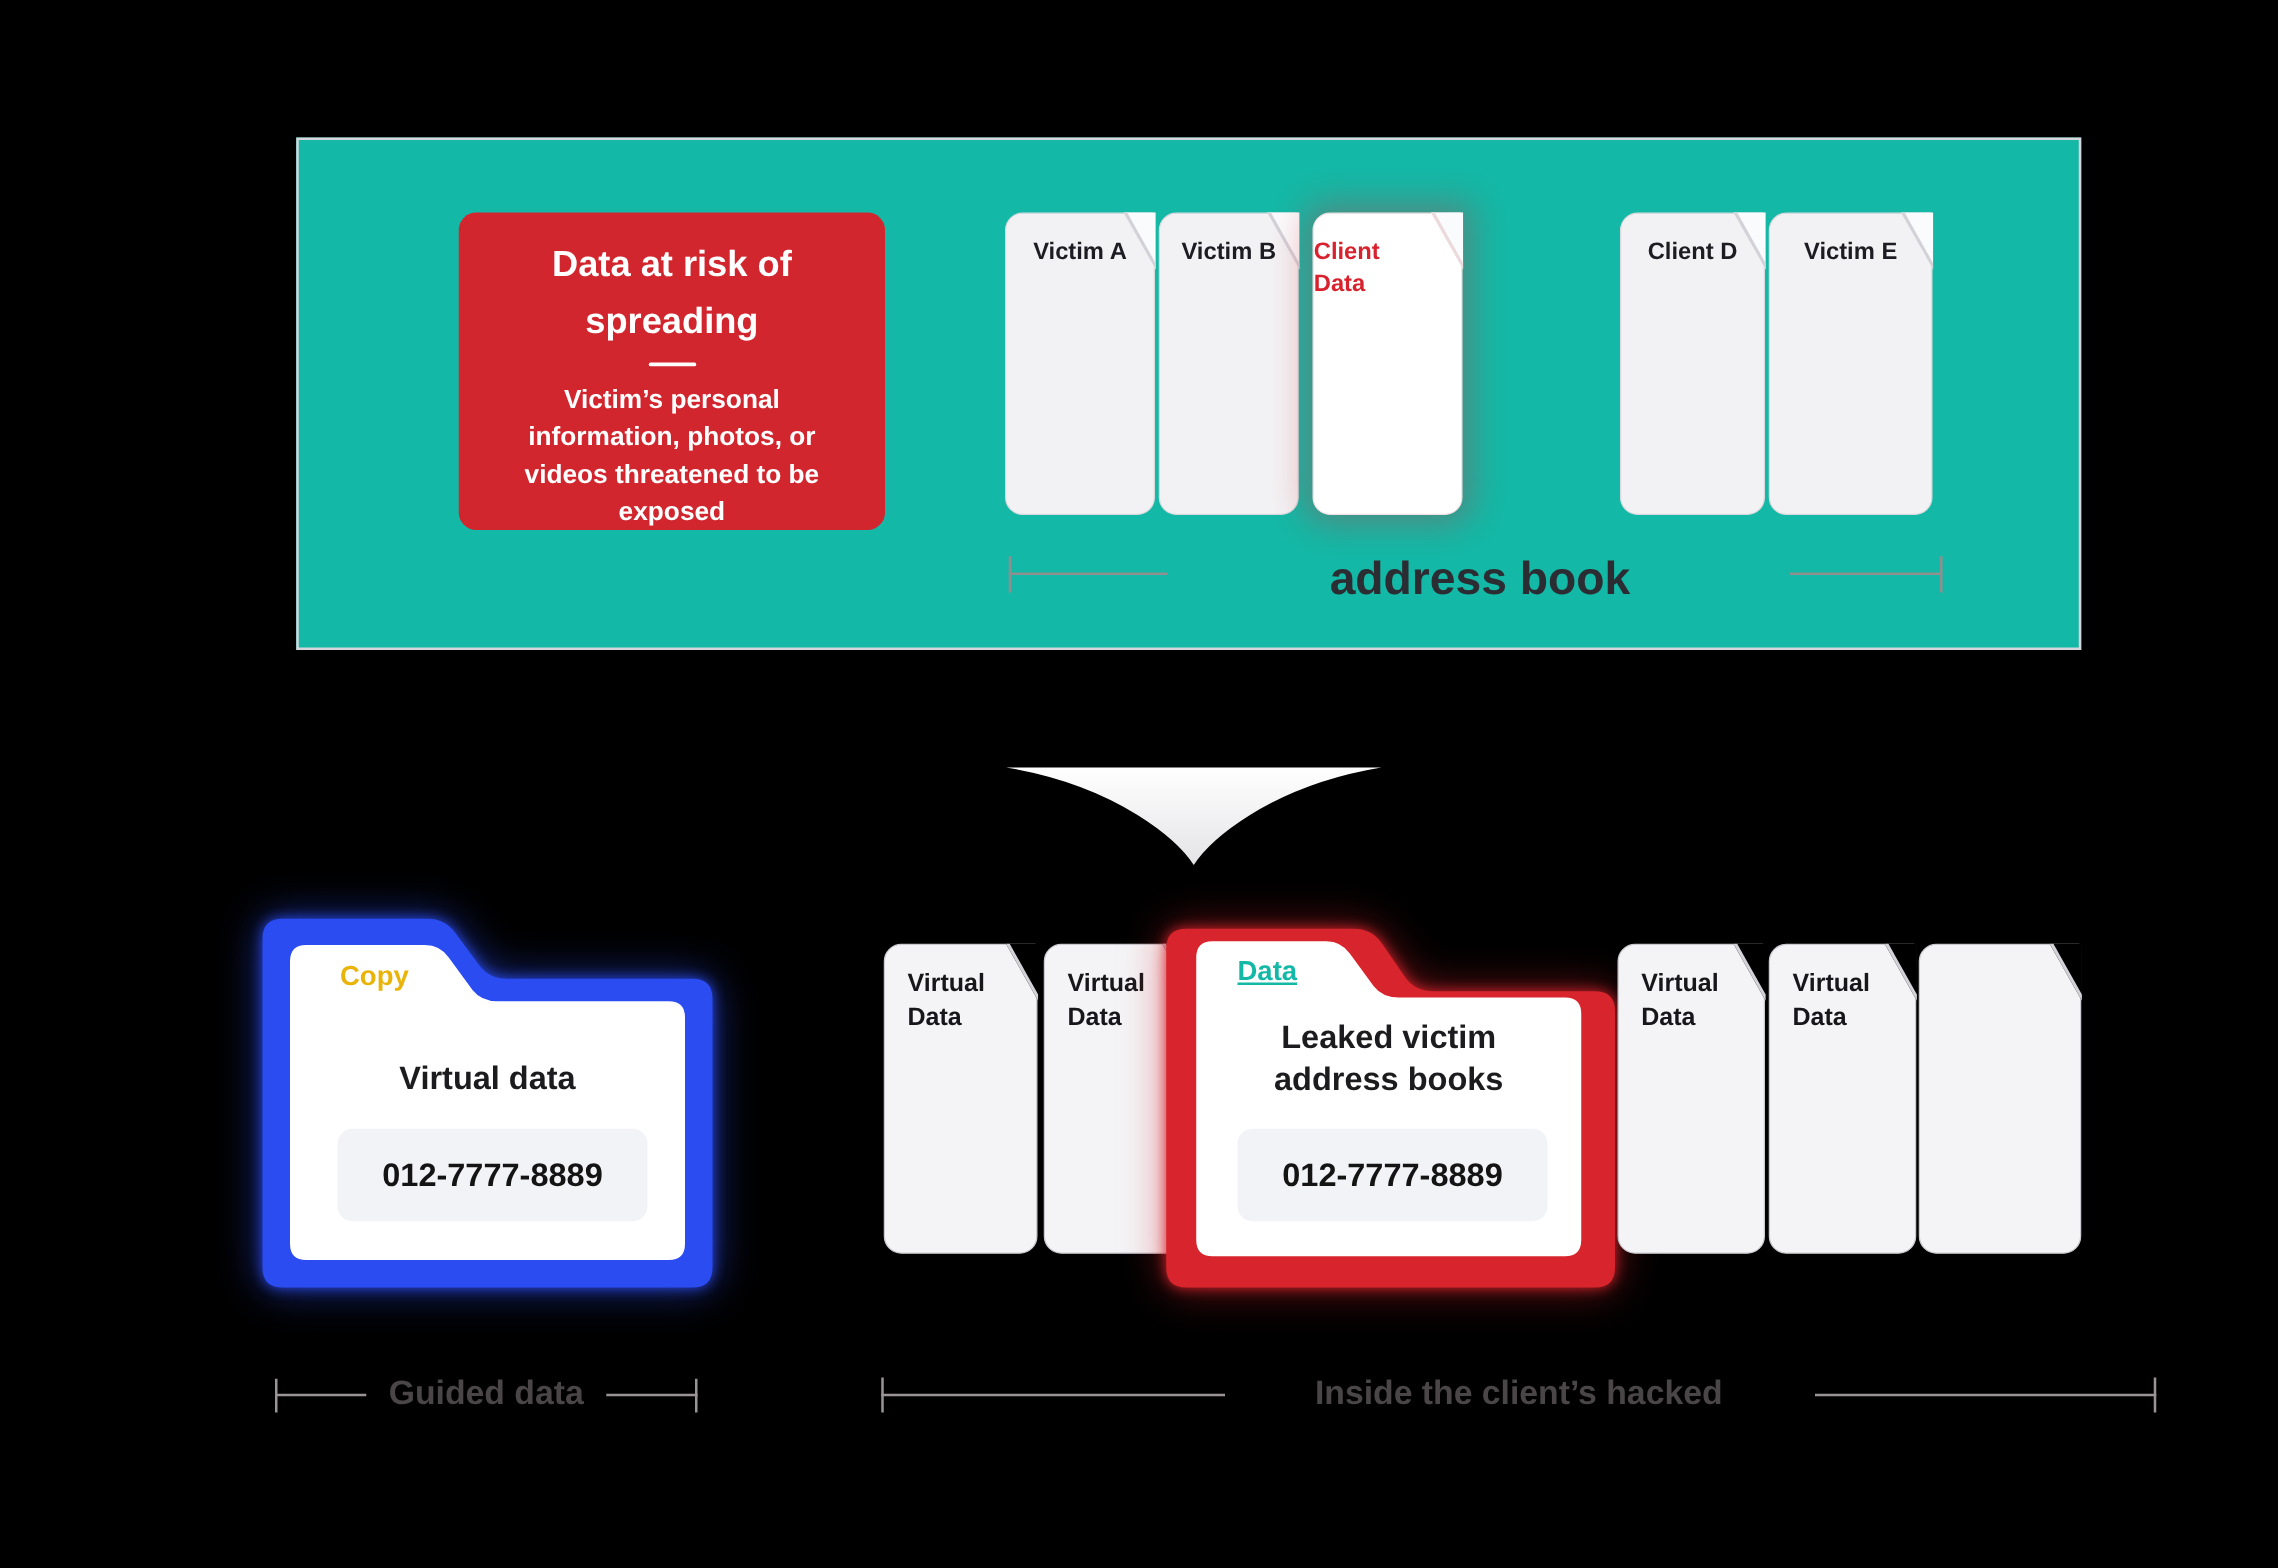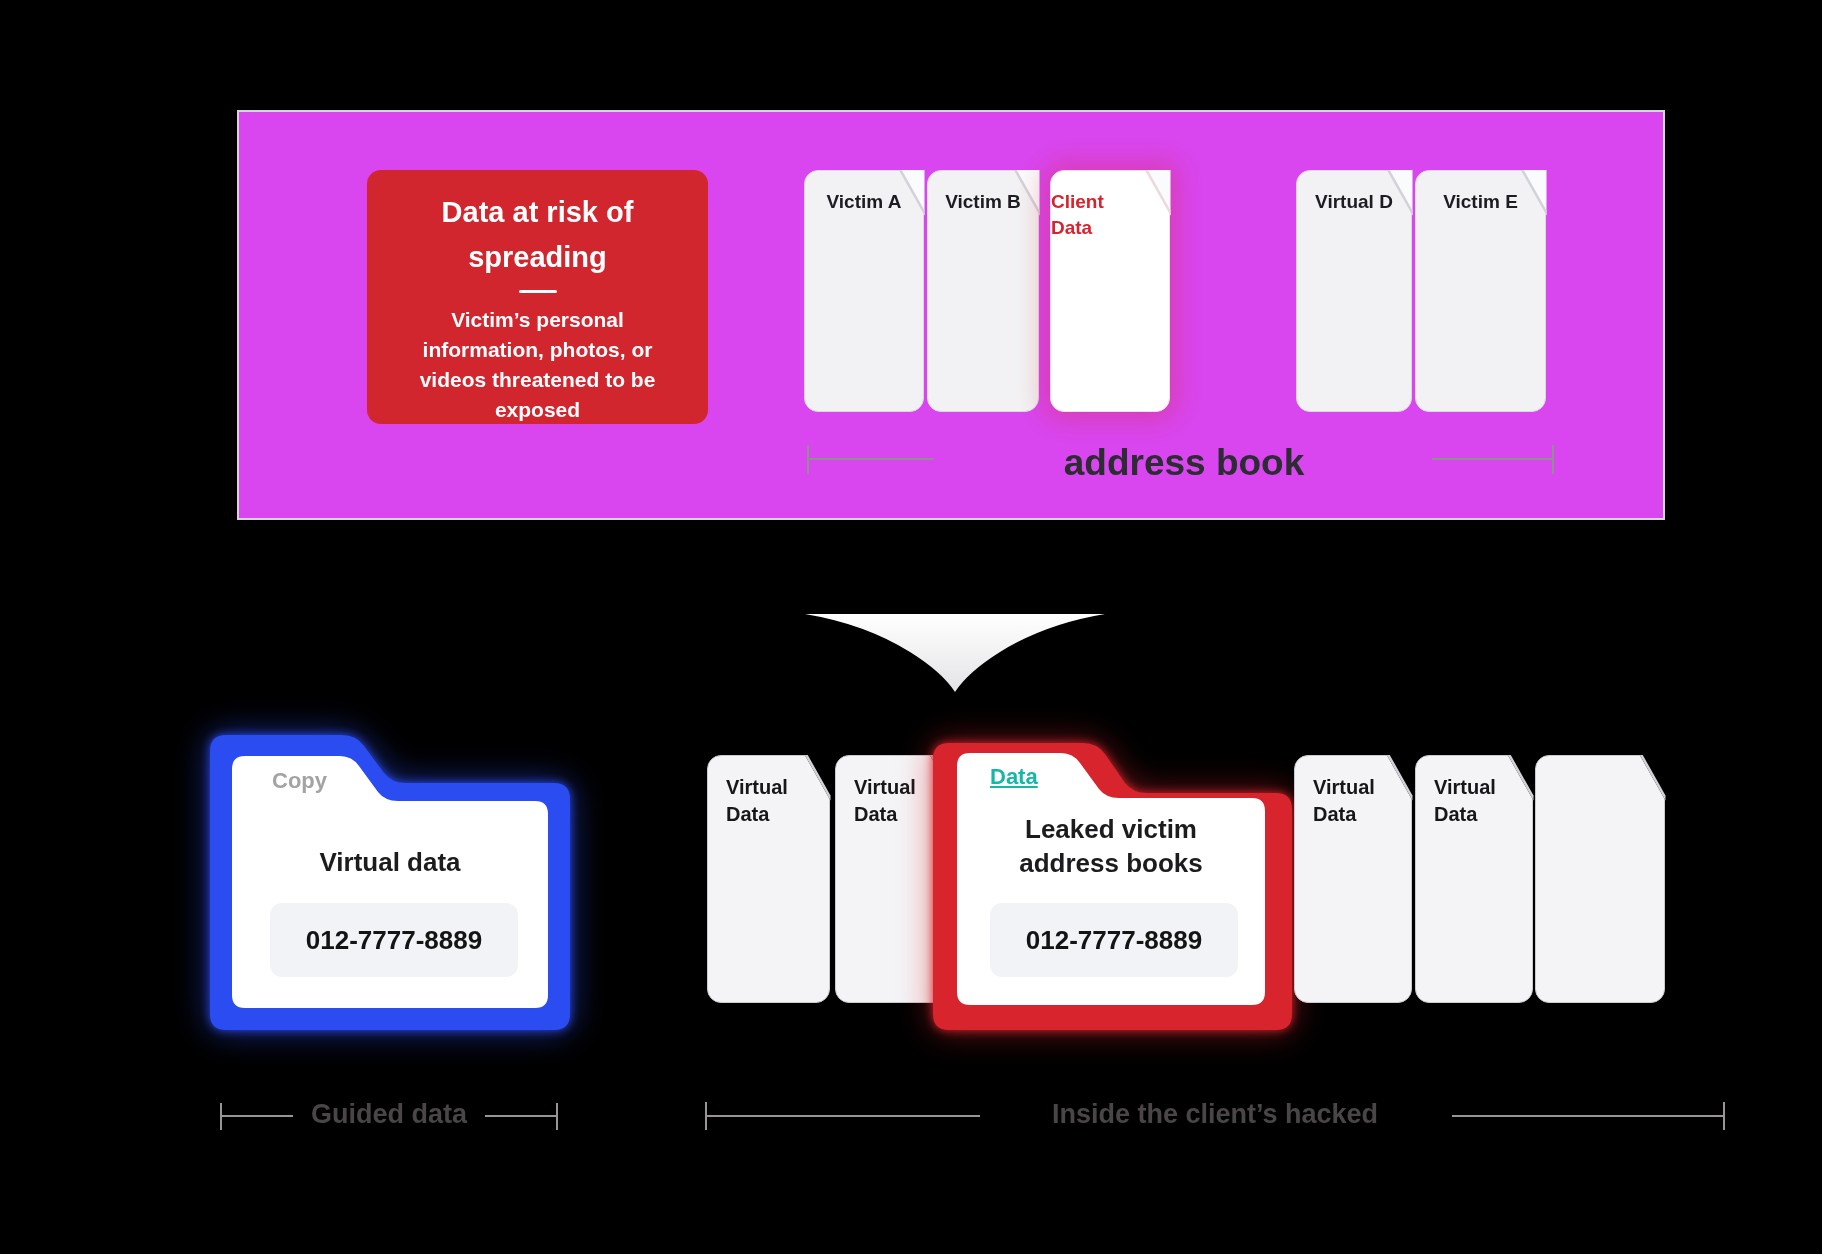--- a/index.html
+++ b/index.html
@@ -1,21 +1,21 @@
 <!DOCTYPE html>
 <html><head>
 <meta charset="utf-8">
 <style>
   html,body{margin:0;padding:0;background:#000;}
   #stage{position:relative;width:1822px;height:1254px;background:#000;overflow:hidden;
          font-family:"Liberation Sans",sans-serif;}
 
   
   .panel{position:absolute;left:237px;top:110px;width:1428px;height:410px;
-         background:#d946ef;border:2px solid #d5d5db;box-sizing:border-box;}
+         background:#14b8a6;border:2px solid #d5d5db;box-sizing:border-box;}
 
   .risk-box{position:absolute;left:128px;top:58px;width:341px;height:254px;
             background:#d2262f;border-radius:14px;color:#fff;text-align:center;box-sizing:border-box;
             padding-top:20px;}
   .risk-title{font-size:29px;font-weight:bold;line-height:45px;width:270px;margin:0 auto;}
   .risk-divider{width:38px;height:3px;background:#fff;margin:10px auto 12px auto;border-radius:2px;}
   .risk-body{font-size:21px;line-height:30px;width:250px;margin:0 auto;font-weight:600;}
 
   
   .fold-card{position:absolute;background:#f2f2f4;border:1.5px solid #d9d9de;
@@ -69,21 +69,21 @@
     <div class="fold-card" style="left:565px;top:58px;width:120px;height:242px;">
       <div class="card-label">Victim A</div>
     </div>
     <div class="fold-card" style="left:688px;top:58px;width:112px;height:242px;">
       <div class="card-label">Victim B</div>
     </div>
     <div class="fold-card hl" style="left:811px;top:58px;width:120px;height:242px;">
       <div class="card-label">Client Data</div>
     </div>
     <div class="fold-card" style="left:1057px;top:58px;width:116px;height:242px;">
-      <div class="card-label">Virtual D</div>
+      <div class="card-label">Client D</div>
     </div>
     <div class="fold-card" style="left:1176px;top:58px;width:131px;height:242px;">
       <div class="card-label">Victim E</div>
     </div>
 
     <div class="tick" style="left:568px;top:333px;height:29px;"></div>
     <div class="bline" style="left:568px;top:346px;width:127px;"></div>
     <div class="bracket-label" style="left:700px;top:330px;width:490px;">address book</div>
     <div class="bline" style="left:1193px;top:346px;width:120px;"></div>
     <div class="tick" style="left:1313px;top:333px;height:29px;"></div>
@@ -96,21 +96,21 @@
         <stop offset="1" stop-color="#e4e4e7"></stop>
       </linearGradient>
     </defs>
     <path d="M5,2 H305 Q245,12 200,40 Q168,60 155,80 Q142,60 110,40 Q65,12 5,2 Z" fill="url(#ag)"></path>
   </svg>
 
   <svg class="folder-svg glow-blue" style="left:210px;top:735px;" width="360" height="295" viewBox="0 0 360 295">
     <path fill="#2b4cf0" d="M16,0 H132 Q146,0 154,11 L174,38 Q182,48 196,48 H344 Q360,48 360,64 V279 Q360,295 344,295 H16 Q0,295 0,279 V16 Q0,0 16,0 Z"></path>
     <path fill="#ffffff" transform="translate(22,21)" d="M13,0 H108 Q120,0 127,10 L146,36 Q153,45 166,45 H303 Q316,45 316,58 V239 Q316,252 303,252 H13 Q0,252 0,239 V13 Q0,0 13,0 Z"></path>
   </svg>
-  <div class="tab-label" style="left:272px;top:768px;color:#a3a3a3;">Copy</div>
+  <div class="tab-label" style="left:272px;top:768px;color:#eab308;">Copy</div>
   <div class="folder-title" style="left:232px;top:845px;width:316px;">Virtual data</div>
   <div class="num-box" style="left:270px;top:903px;">012-7777-8889</div>
 
   <div class="fold-card dark" style="left:707px;top:755px;width:123px;height:248px;z-index:1;">
     <div class="card-label">Virtual Data</div>
   </div>
   <div class="fold-card dark" style="left:835px;top:755px;width:120px;height:248px;z-index:1;">
     <div class="card-label">Virtual Data</div>
   </div>
 

